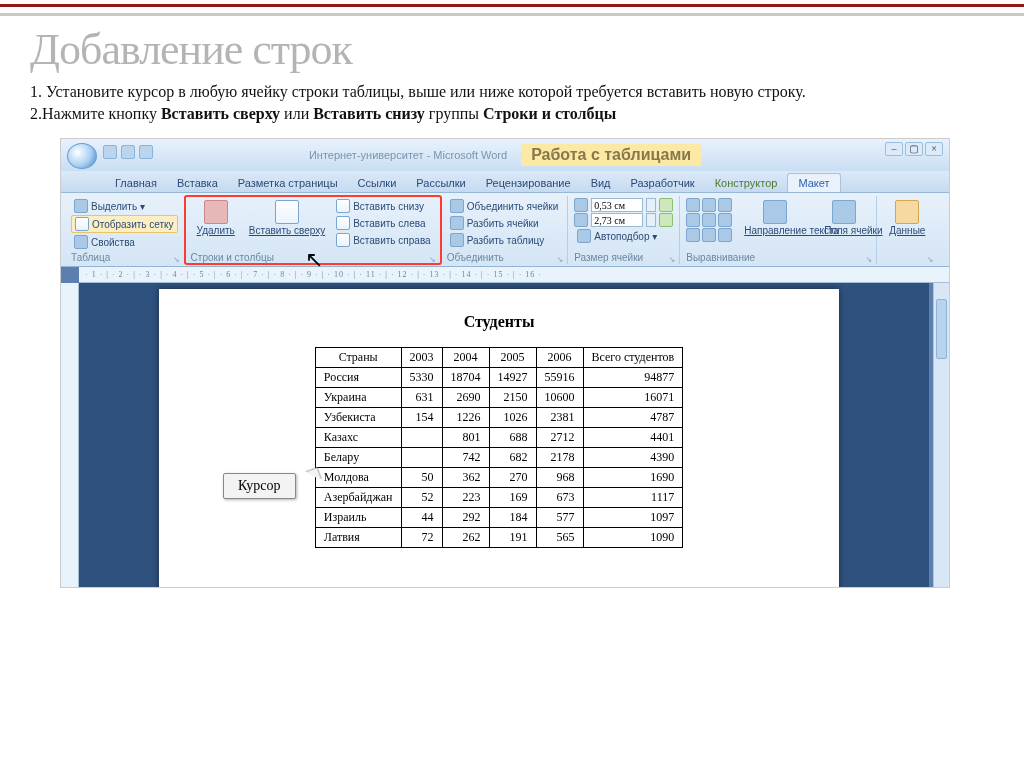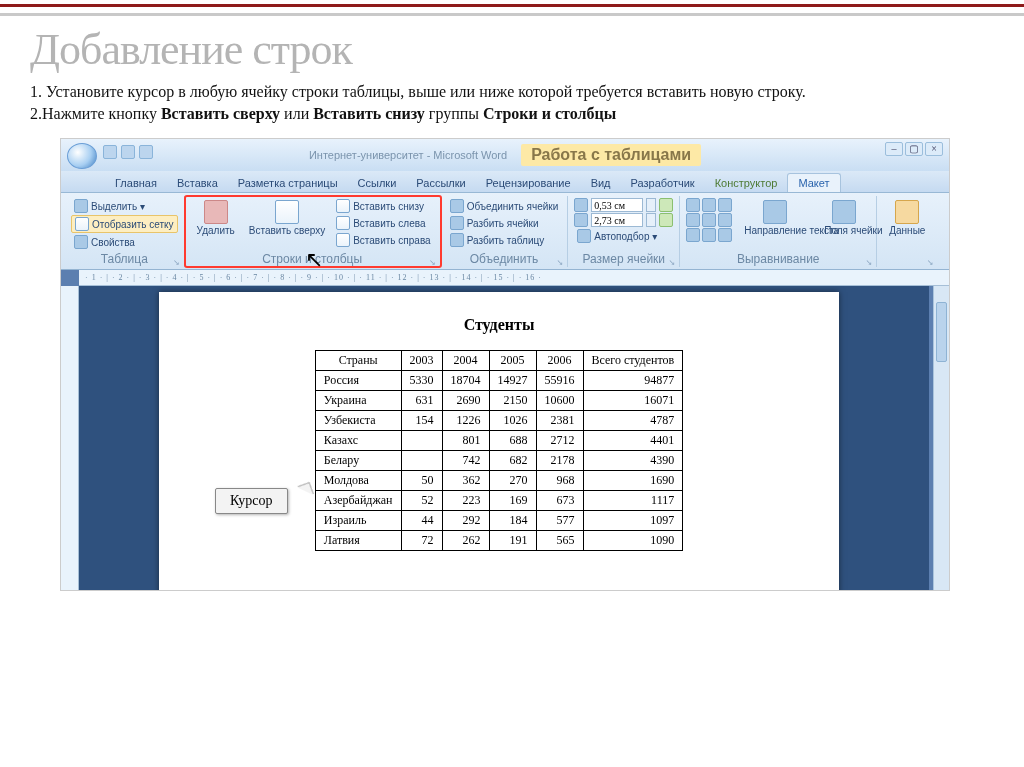--- a/index.html
+++ b/index.html
@@ -23,26 +23,26 @@
   .winbtns { position:absolute; top:3px; right:6px; display:flex; gap:2px; }
   .winbtns span { width:18px; height:14px; background:#dcebf9; border:1px solid #9bbedc; border-radius:2px; font:10px/12px Tahoma; text-align:center; color:#335; }
 
   .tabs { display:flex; gap:0; padding: 0 0 0 44px; font: 11px "Segoe UI", Tahoma, sans-serif; color:#2b4b77; background: linear-gradient(#dbe9f7,#c5daf1); border-bottom:1px solid #98b8d5; height:22px; align-items:flex-end; }
   .tab { padding: 3px 10px 3px; cursor:default; }
   .tab.ctx1 { color:#4d7a34; }
   .tab.active { background:#e9f2fb; border:1px solid #a7c3de; border-bottom:none; border-radius:3px 3px 0 0; color:#2a64ad; }
 
   .ribbon { display:flex; background: linear-gradient(#e7f1fb,#d4e5f5); border-bottom:1px solid #94b4d2; padding:3px 4px 2px; font: 10px "Segoe UI", Tahoma, sans-serif; color:#2b4b77; gap:0; }
   .group { border-right:1px solid #b6cee4; padding:2px 6px 1px; position:relative; display:flex; flex-direction:column; justify-content:space-between; }
-  .group-label { text-align:center; color:#6c88a4; font-size:12px; margin-top:2px; white-space:nowrap; position:relative; }
+  .group-label { color:#6c88a4; font-size:10px; margin-top:2px; white-space:nowrap; position:relative; }
   .group-label::after { content:"↘"; font-size:8px; color:#8aa5c0; position:absolute; right:-2px; bottom:-1px; }
   .btncol { display:flex; flex-direction:column; gap:1px; }
   .btnrow { display:flex; gap:2px; align-items:center; }
   .rb-btn { display:flex; align-items:center; gap:3px; padding:1px 3px; border-radius:2px; white-space:nowrap; }
-  .rb-btn.big { flex-direction:column; align-items:center; gap:1px; padding:2px 6px; text-align:left; }
+  .rb-btn.big { flex-direction:column; align-items:center; gap:1px; padding:2px 6px; text-align:left;text-decoration:underline; }
   .rb-ico { width:14px; height:14px; background:#a9c9e6; border:1px solid #7aa6cf; border-radius:2px; display:inline-block; }
   .rb-ico.big { width:24px; height:24px; }
   .rb-ico.del { background:#e8b8b8; border-color:#c88; }
   .rb-ico.grid { background:linear-gradient(#fff,#eaf3fb); }
   .rb-ico.green { background:#cde8b9; border-color:#8bbf70; }
   .rb-ico.orange { background:#f6d9a0; border-color:#d6a64c; }
   .spin { display:flex; align-items:center; gap:3px; }
   .spin input { width:52px; height:14px; font:10px Tahoma; border:1px solid #9cb9d4; padding:0 2px; background:#fff; }
   .spin .sp { width:10px; height:14px; border:1px solid #9cb9d4; background:#e6f0fa; display:flex; flex-direction:column; }
   .hl { outline: 2px solid #ff3a2f; outline-offset: -1px; border-radius:2px; }
@@ -54,21 +54,21 @@
   .hruler { height:16px; background:#e9f3fc; border-bottom:1px solid #a6bfd7; margin-left:18px; font:8px Tahoma; color:#6a87a3; display:flex; align-items:center; overflow:hidden; white-space:nowrap; padding-left:6px; letter-spacing:1px; }
   .vruler { position:absolute; top:16px; left:0; width:18px; bottom:0; background:#e9f3fc; border-right:1px solid #a6bfd7; }
   .paper { position:absolute; top:16px; left:18px; right:20px; bottom:0; background:#2f517e; overflow:hidden; }
   .page { position:absolute; top:6px; left:80px; width:680px; height:520px; background:#fff; box-shadow:0 0 6px rgba(0,0,0,.5); padding: 24px 50px; }
   .doc-title { text-align:center; font: bold 16px Georgia, serif; margin-bottom: 16px; }
   table.stud { border-collapse: collapse; font: 12px Georgia, serif; margin: 0 auto; }
   table.stud th, table.stud td { border:1px solid #000; padding: 2px 8px; text-align:right; }
   table.stud th { font-weight:normal; text-align:center; }
   table.stud td:first-child { text-align:left; }
 
-  .cursor-callout { position:absolute; top:206px; left:154px; z-index:6;margin-top:12px; }
+  .cursor-callout { position:absolute; top:206px; left:162px; z-index:6; }
   .cursor-callout .bubble { background:#f3f3f3; border:1px solid #888; border-radius:2px; padding:4px 14px; font:14px Georgia,serif; box-shadow:1px 1px 3px rgba(0,0,0,.3); }
   .cursor-callout::before { content:""; position:absolute; top:-14px; right:-30px; width:0; height:0; border:9px solid transparent; border-bottom-color:#f3f3f3; filter: drop-shadow(0 -1px 0 #888); transform: rotate(25deg); }
 
   .scrollbar-v { position:absolute; top:16px; right:0; bottom:0; width:16px; background:#d8e7f5; border-left:1px solid #aac4dc; }
   .scrollbar-v .thumb { position:absolute; top:16px; left:2px; right:2px; height:60px; background:#b9d3ec; border:1px solid #8eb3d4; border-radius:2px; }
 </style>
 </head>
 <body>
 
 <div class="top-rule"></div>

